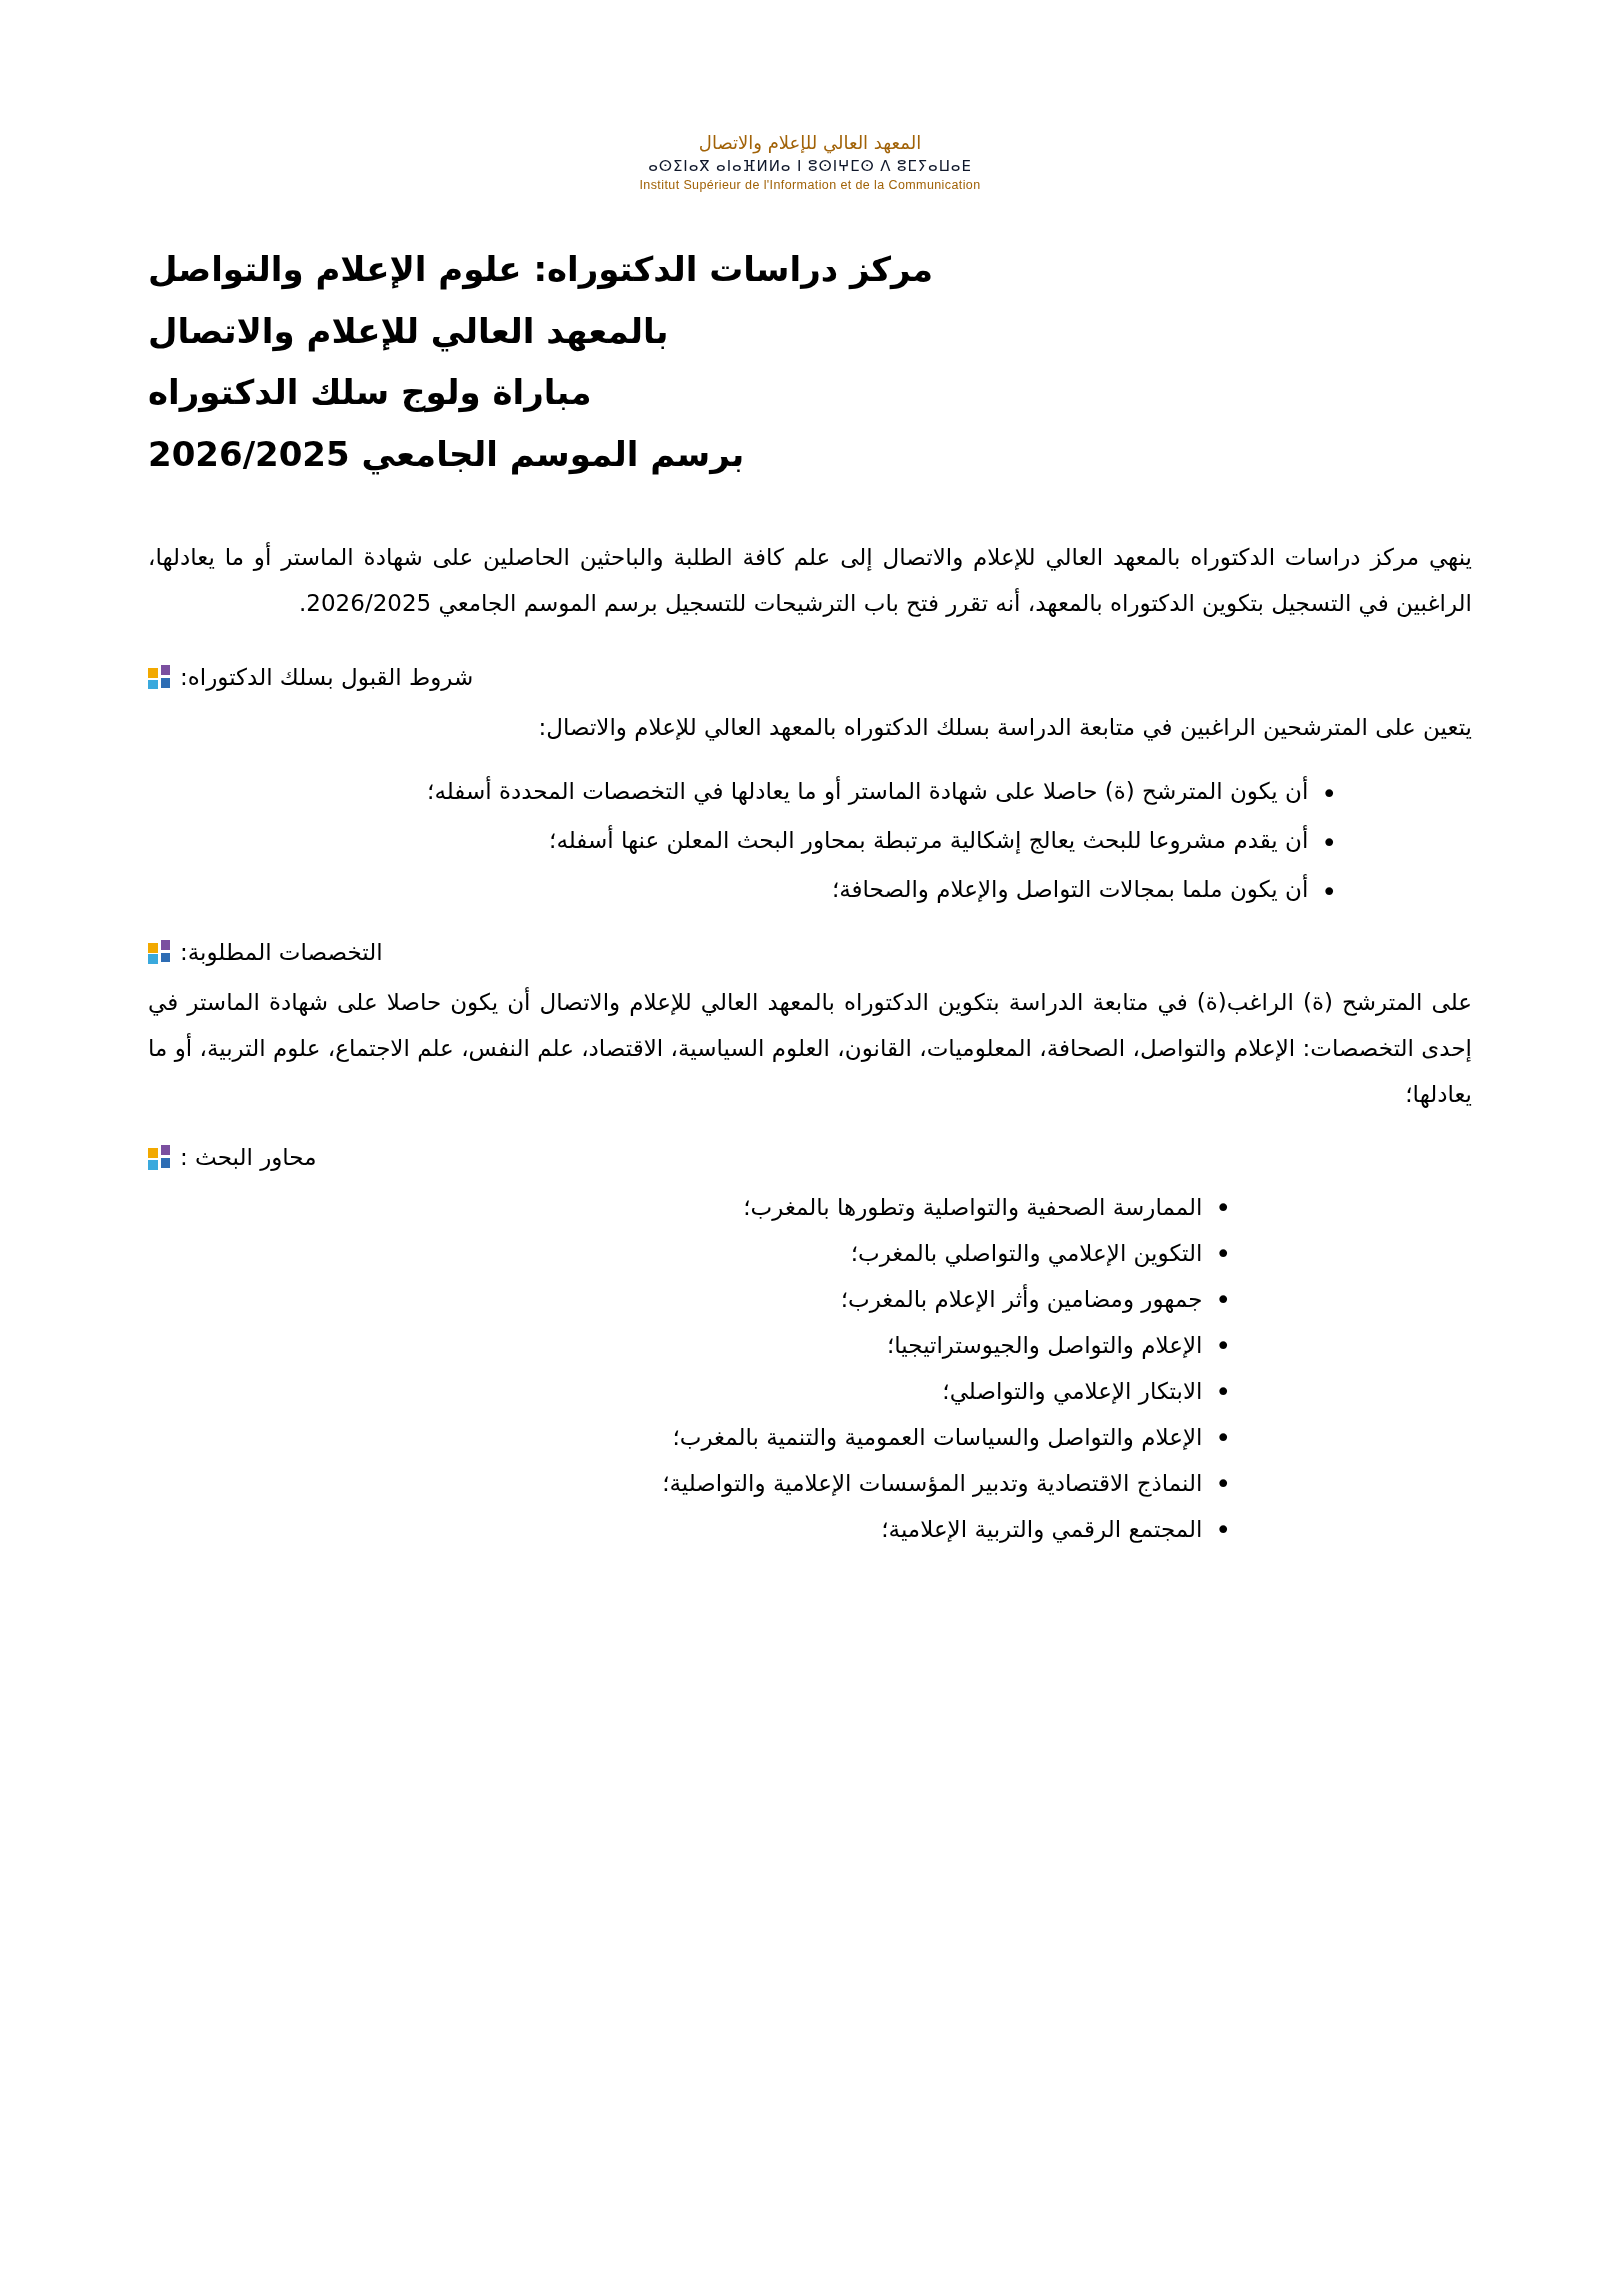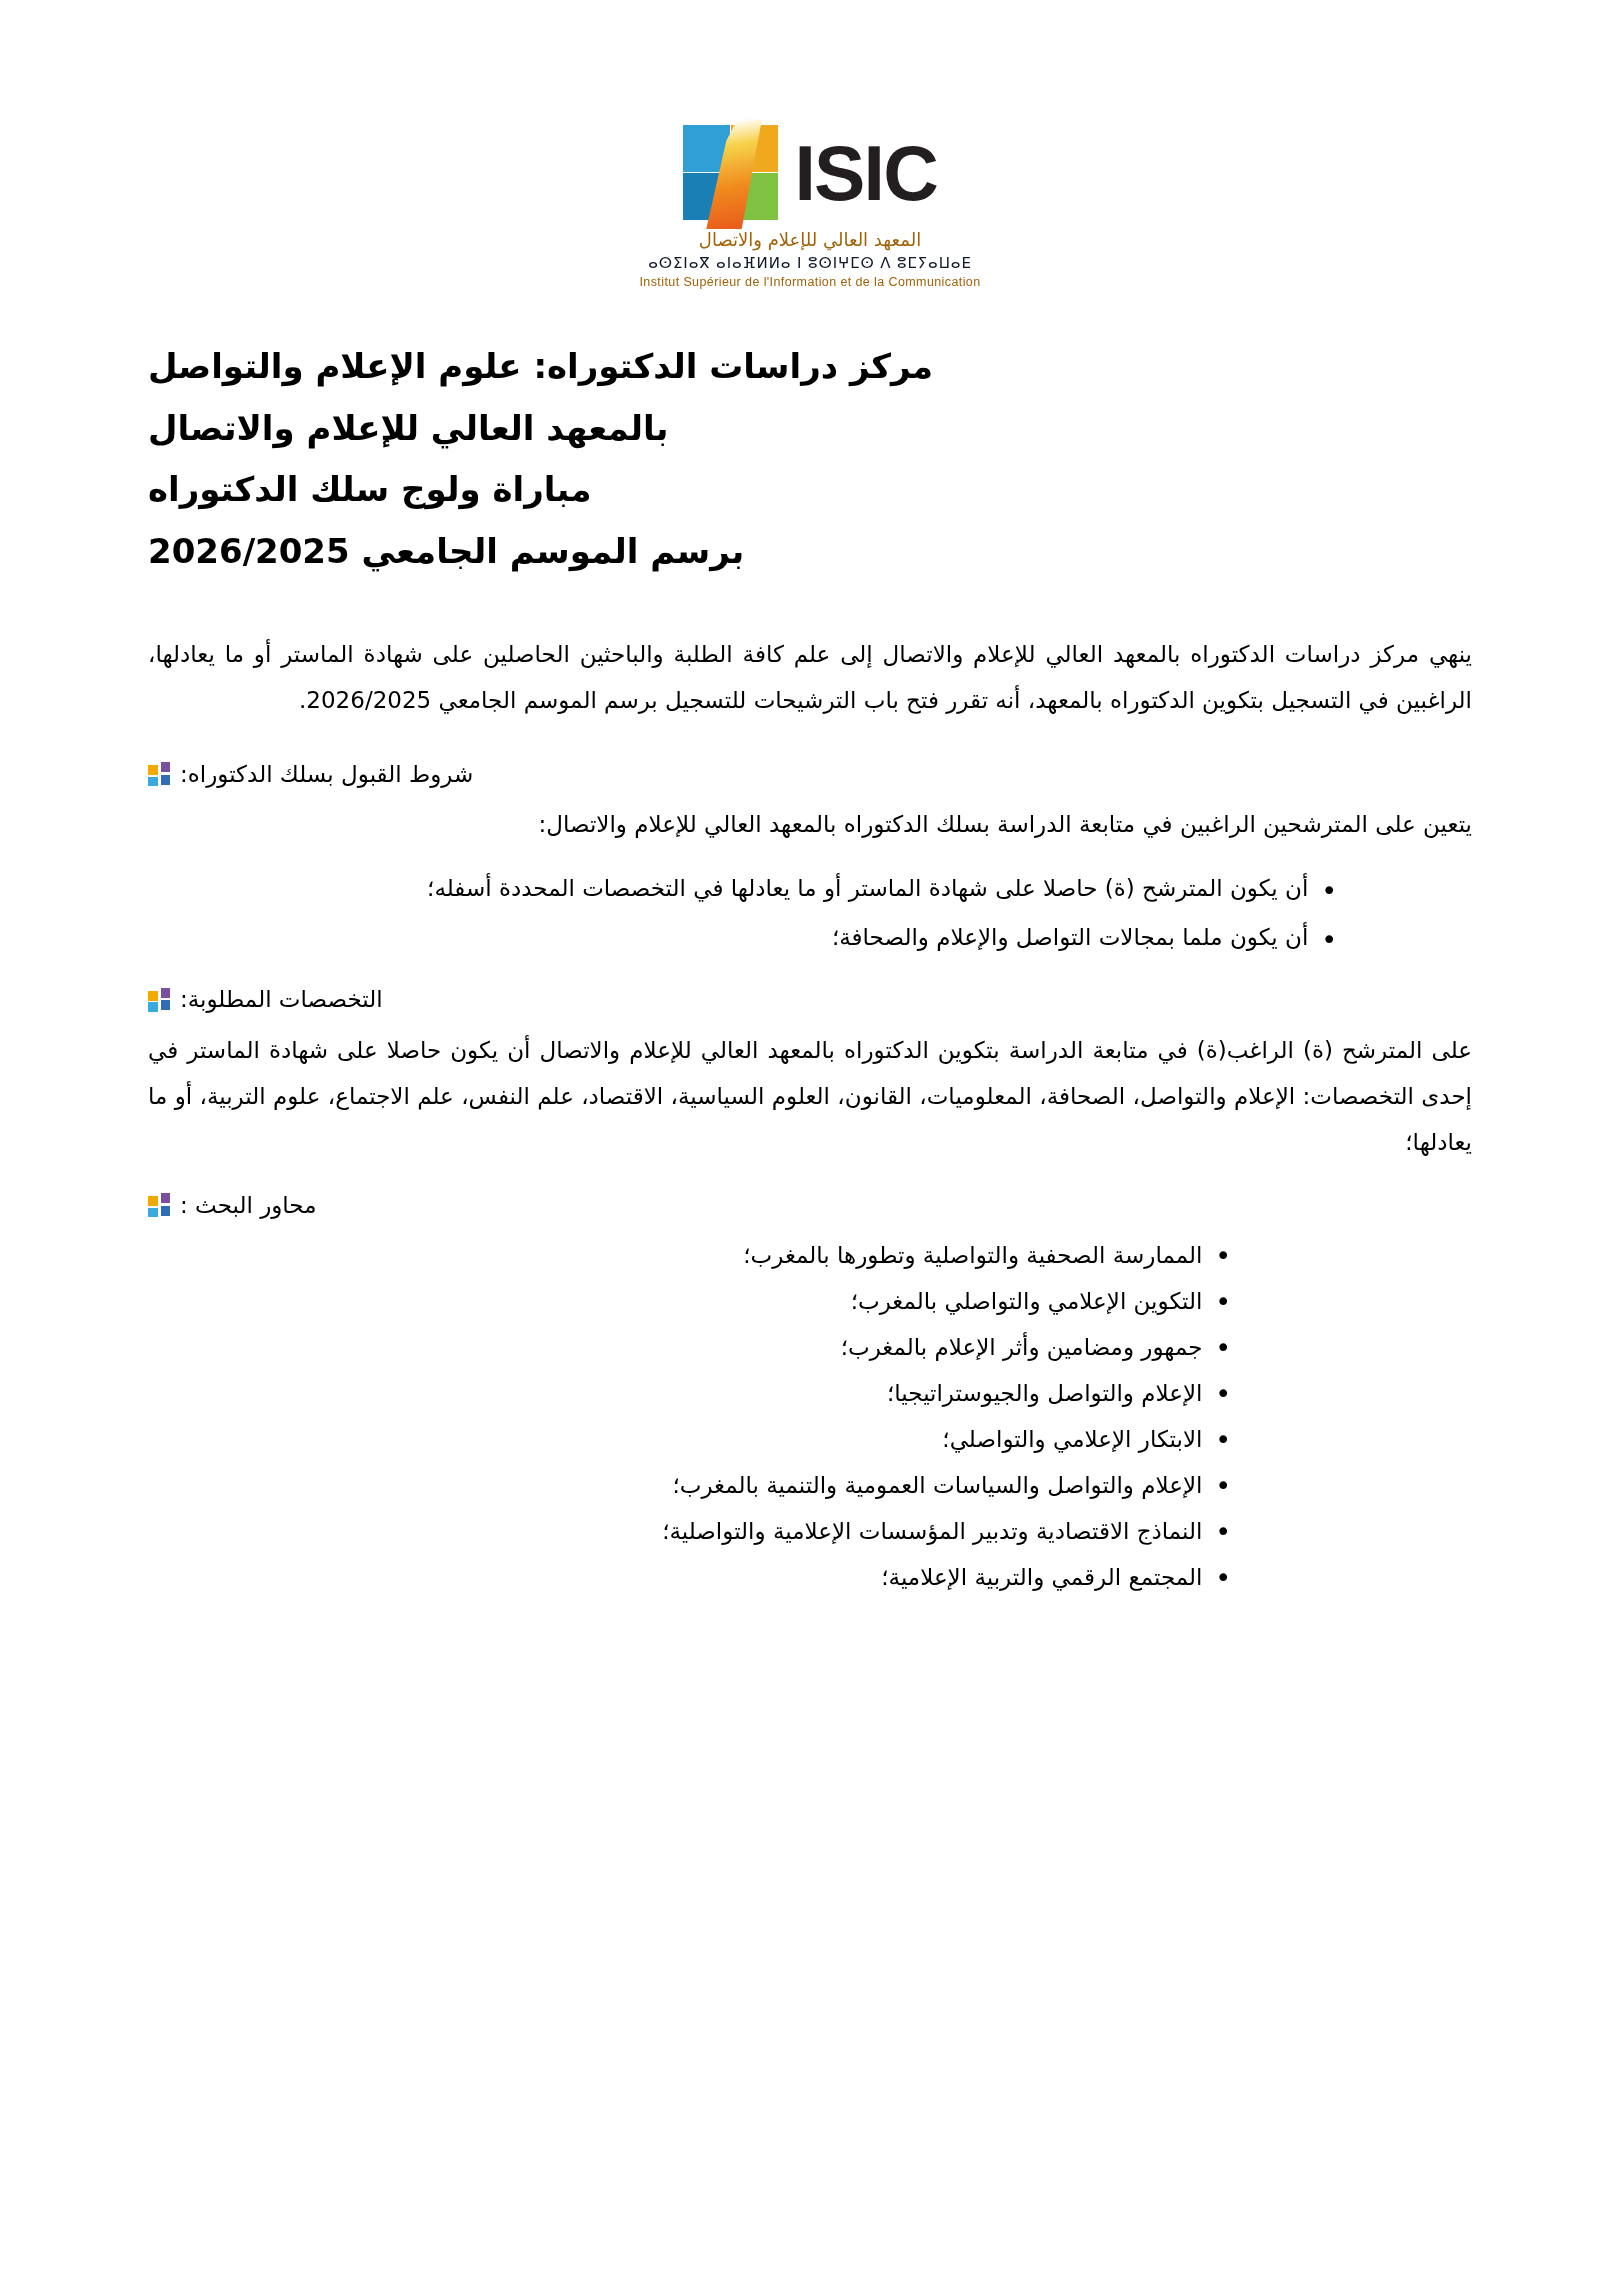--- a/index.html
+++ b/index.html
@@ -195,30 +195,20 @@
     width: 78%;
     margin: 0 auto;
   }
 </style>
 </head>
 <body>
 
 <div class="page">
 
   <div class="logo-block">
-    <div class="logo-row">
-      <div class="logo-text">ISIC</div>
-      <div class="logo-mark">
-        <span class="sq-tl"></span>
-        <span class="sq-tr"></span>
-        <span class="sq-bl"></span>
-        <span class="sq-br"></span>
-        <span class="flame"></span>
-      </div>
-    </div>
     <div class="logo-sub-ar">المعهد العالي للإعلام والاتصال</div>
     <div class="logo-sub-tif">ⴰⵙⵉⵏⴰⴳ ⴰⵏⴰⴼⵍⵍⴰ ⵏ ⵓⵙⵏⵖⵎⵙ ⴷ ⵓⵎⵢⴰⵡⴰⴹ</div>
     <div class="logo-sub-fr">Institut Supérieur de l'Information et de la Communication</div>
   </div>
 
   <div class="doc-title">
     <div>مركز دراسات الدكتوراه: علوم الإعلام والتواصل</div>
     <div>بالمعهد العالي للإعلام والاتصال</div>
     <div>مباراة ولوج سلك الدكتوراه</div>
     <div>
@@ -234,20 +224,21 @@
       <i class="b1"></i>
         <i class="b2"></i>
         <i class="b3"></i>
         <i class="b4"></i>
     </span>
     <span>شروط القبول بسلك الدكتوراه:</span>
   </div>
   <div class="para">يتعين على المترشحين الراغبين في متابعة الدراسة بسلك الدكتوراه بالمعهد العالي للإعلام والاتصال:</div>
   <ul class="list cond-list">
     <li>أن يكون المترشح (ة) حاصلا على شهادة الماستر أو ما يعادلها في التخصصات المحددة أسفله؛</li>
+    <li>أن يقدم مشروعا للبحث يعالج إشكالية مرتبطة بمحاور البحث المعلن عنها أسفله؛</li>
     <li>أن يكون ملما بمجالات التواصل والإعلام والصحافة؛</li>
   </ul>
 
   <div class="section-head">
     <span class="bullet-icon">
       <i class="b1"></i>
         <i class="b2"></i>
         <i class="b3"></i>
         <i class="b4"></i>
     </span>

